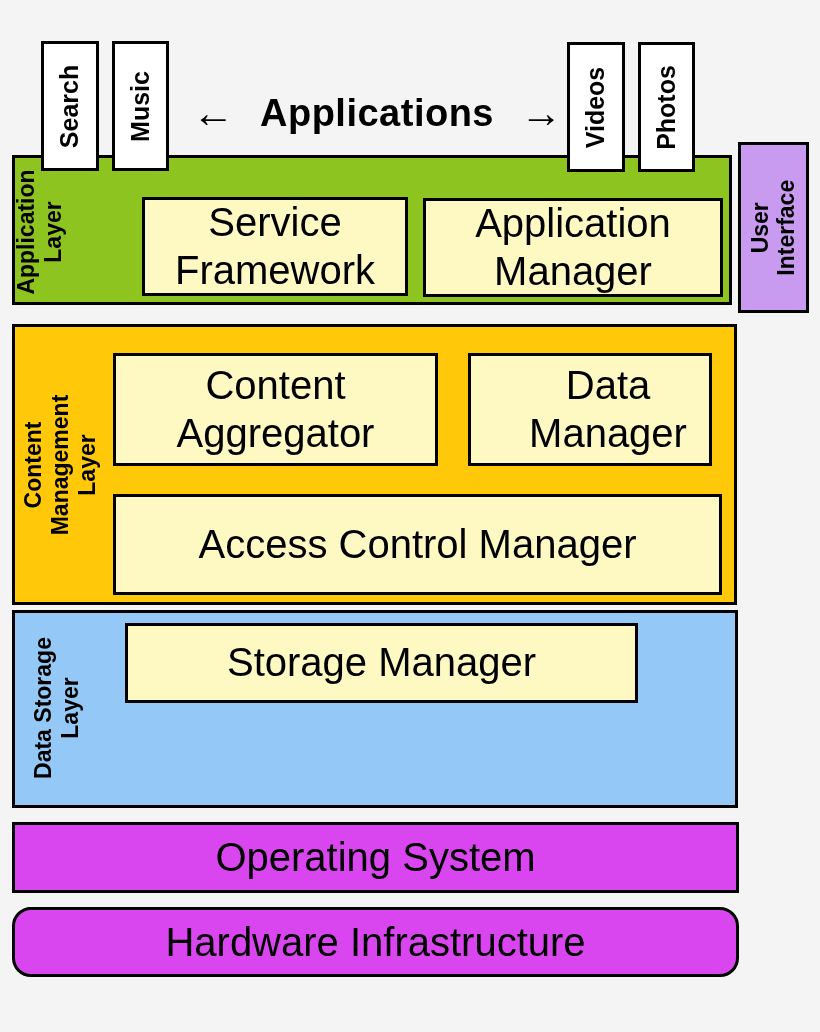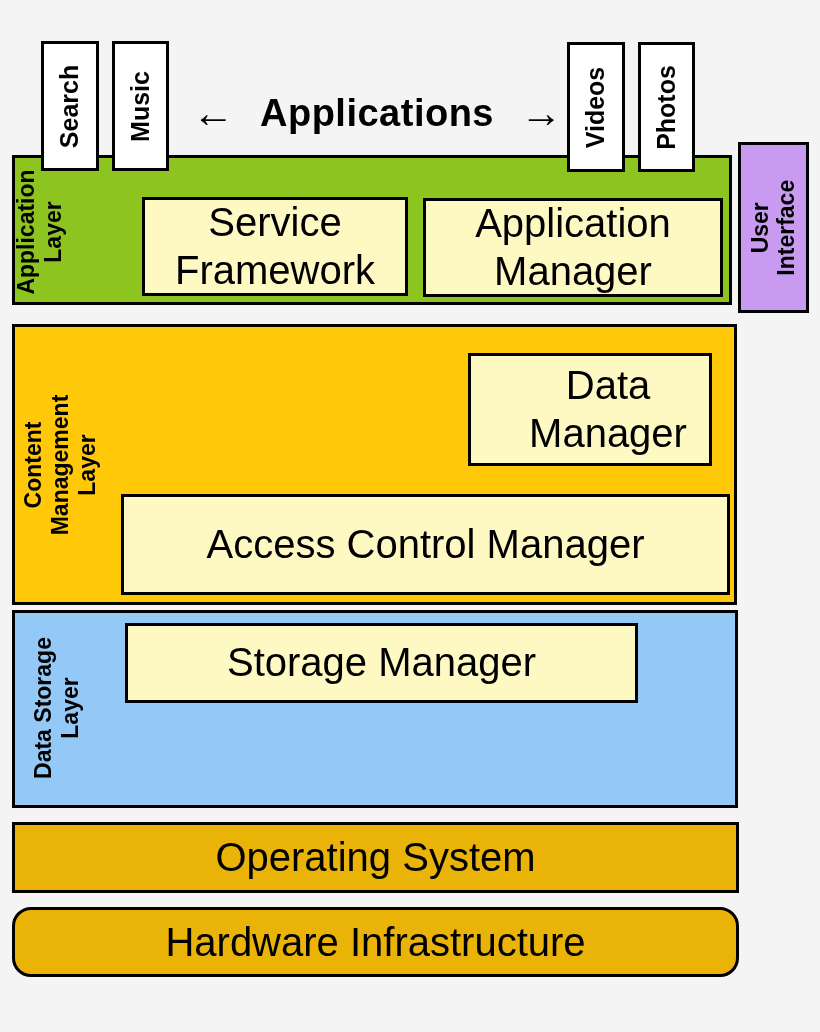--- a/index.html
+++ b/index.html
@@ -74,21 +74,21 @@
   .apps-row {
     position: absolute;
     left: 192px; top: 86px; width: 370px; height: 54px;
     display: flex; align-items: center; justify-content: space-between;
   }
   .arrow { font-size: 42px; line-height: 1; font-weight: normal; }
   .caption { font-weight: bold; font-size: 38px; letter-spacing: 0.5px; }
   .graybar {
     position: absolute;
     left: 12px; width: 727px; height: 71px;
-    background: #eab308;
+    background: #d946ef;
     border: 3px solid #000;
     box-sizing: border-box;
     display: flex; align-items: center; justify-content: center;
     font-size: 40px;
   }
   .bar-os { top: 822px; }
   .bar-hw { top: 907px; height: 70px; border-radius: 19px; }
 </style>
 </head>
 <body>
@@ -124,23 +124,25 @@
 
   <div class="ui-box">
     <span>User
 Interface</span>
   </div>
 
   <div class="layer layer-cm"></div>
   <div class="vlabel" style="left:61px; top:465px;">Content
 Management
 Layer</div>
+  <div class="wbox" style="left:113px; top:353px; width:325px; height:113px;">Content
+Aggregator</div>
   <div class="wbox" style="left:468px; top:353px; width:244px; height:113px;padding-left:36px;">Data
 Manager</div>
-  <div class="wbox" style="left:113px; top:494px; width:609px; height:101px;margin-left:8px;">Access Control Manager</div>
+  <div class="wbox" style="left:113px; top:494px; width:609px; height:101px;">Access Control Manager</div>
 
   <div class="layer layer-ds"></div>
   <div class="vlabel" style="left:57px; top:708px;">Data Storage
 Layer</div>
   <div class="wbox" style="left:125px; top:623px; width:513px; height:80px;">Storage Manager</div>
 
   <div class="graybar bar-os">Operating System</div>
   <div class="graybar bar-hw">Hardware Infrastructure</div>
 
 </div>

